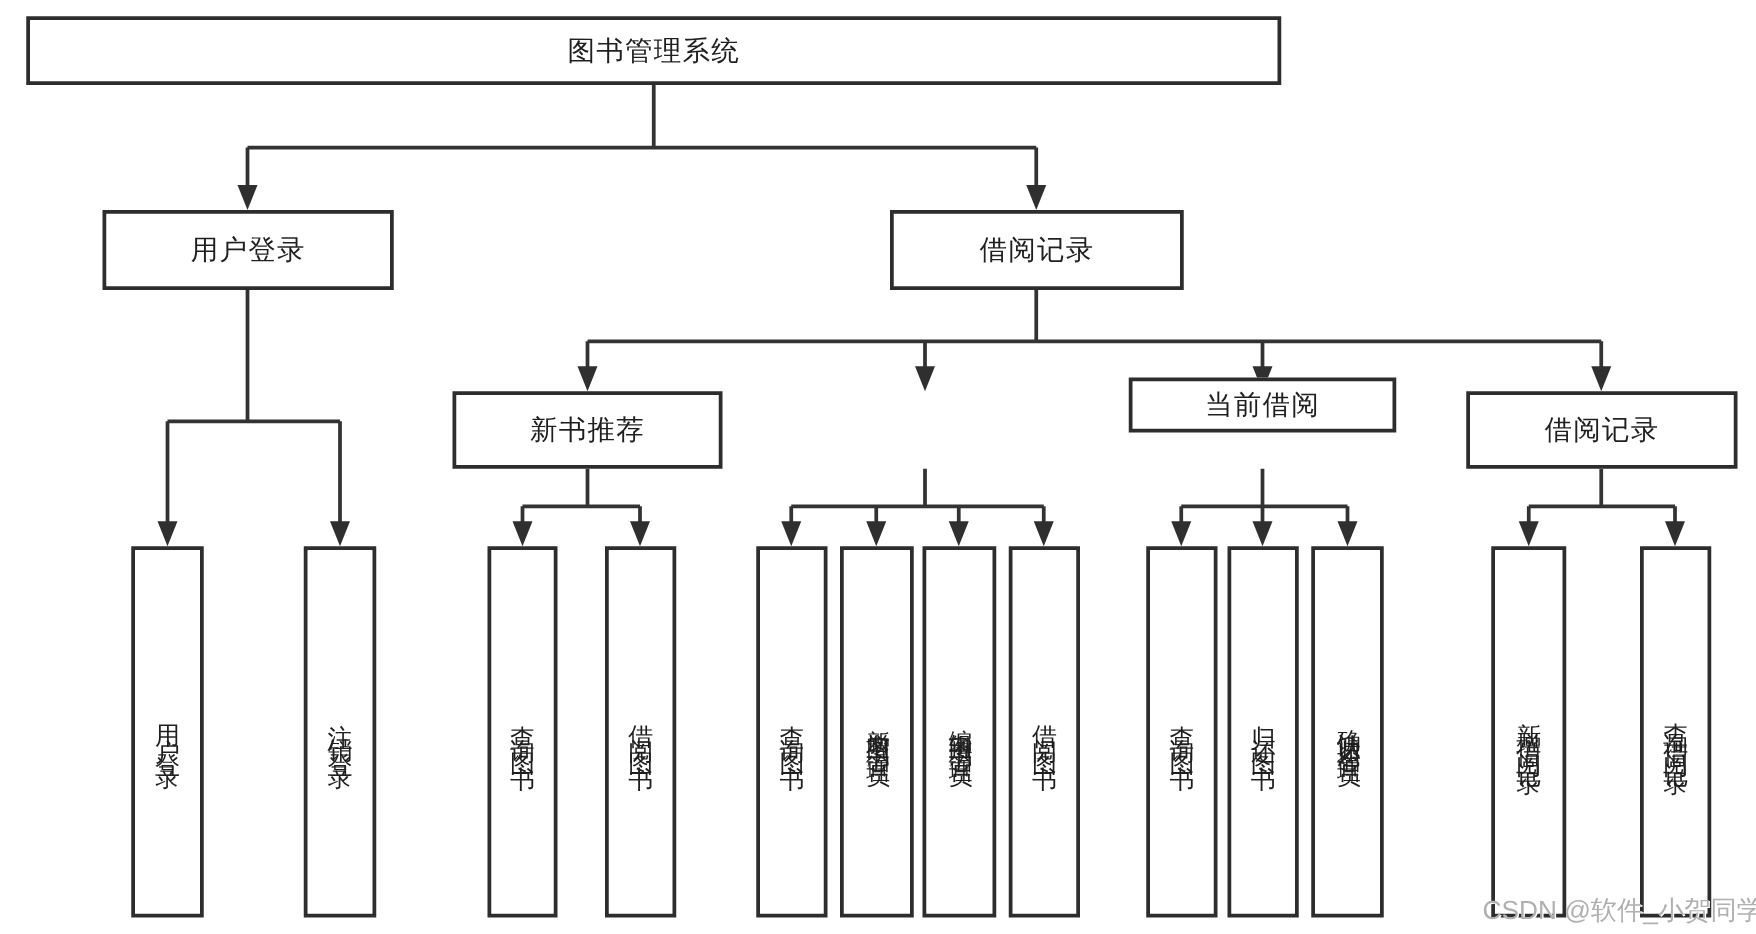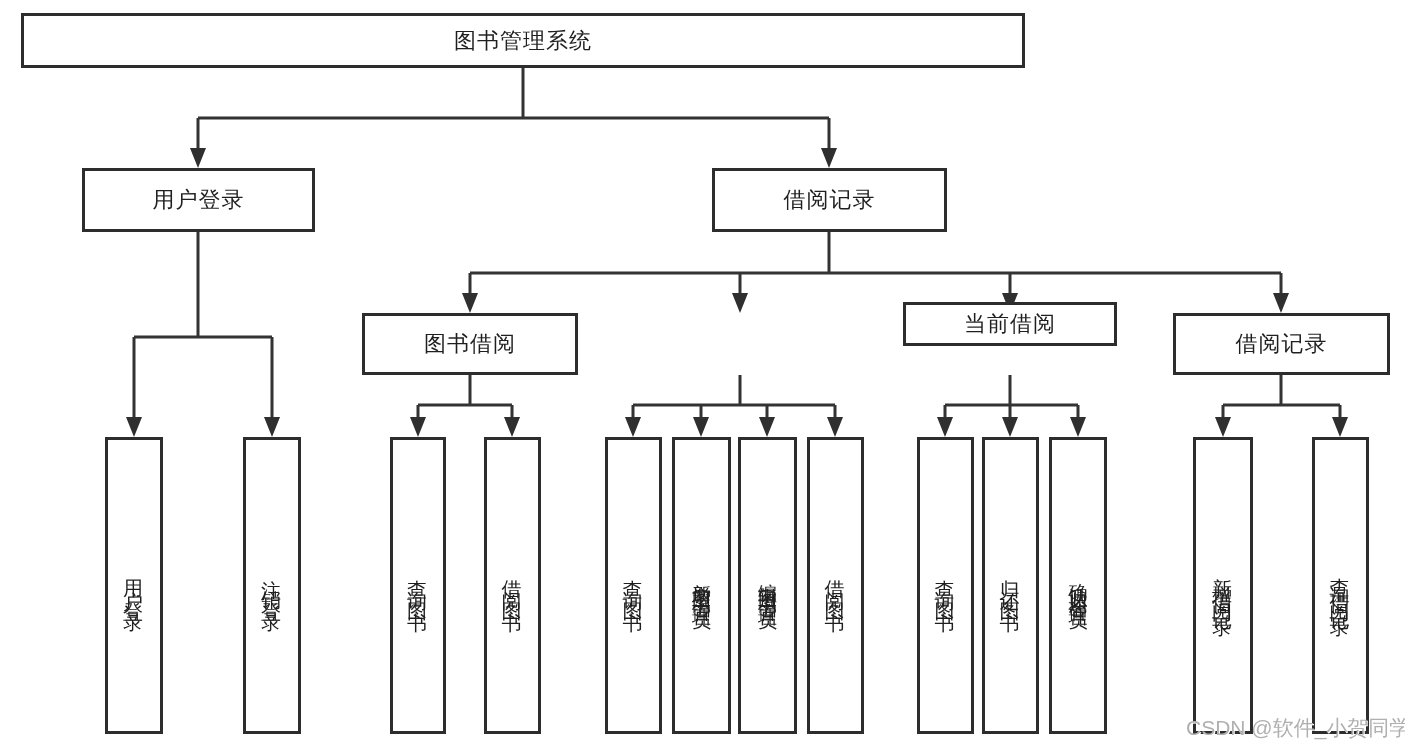--- a/index.html
+++ b/index.html
@@ -118,21 +118,21 @@
   </div>
 
   <div class="node" style="left:82px; top:168px; width:233px; height:64px;">
     <span class="h-label">用户登录</span>
   </div>
   <div class="node" style="left:712px; top:168px; width:235px; height:64px;">
     <span class="h-label">借阅记录</span>
   </div>
 
   <div class="node" style="left:362px; top:313px; width:216px; height:62px;">
-    <span class="h-label">图书借阅</span>
+    <span class="h-label">新书推荐</span>
   </div>
   <div class="node" style="left:903px; top:302px; width:214px; height:44px;">
     <span class="h-label">当前借阅</span>
   </div>
   <div class="node" style="left:1173px; top:313px; width:217px; height:62px;">
     <span class="h-label">借阅记录</span>
   </div>
 
   <div class="node leaf" style="left:105px; top:437px; width:58px; height:297px;">
     <span class="vtext v-short">用户登录</span>

